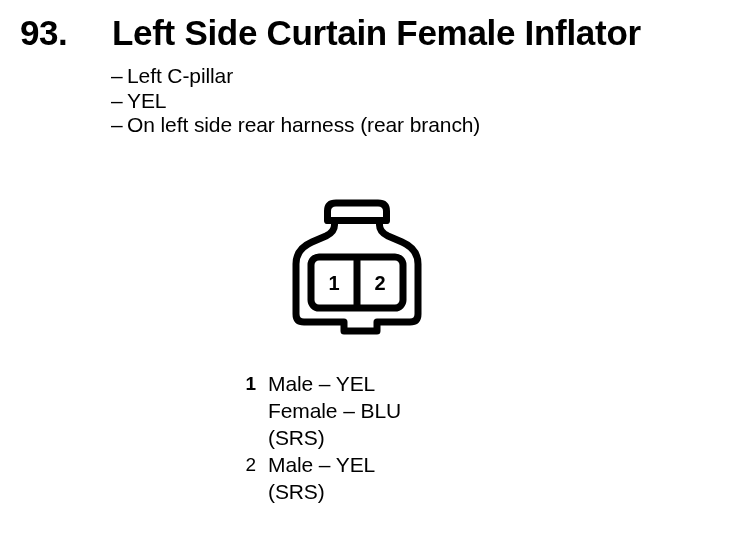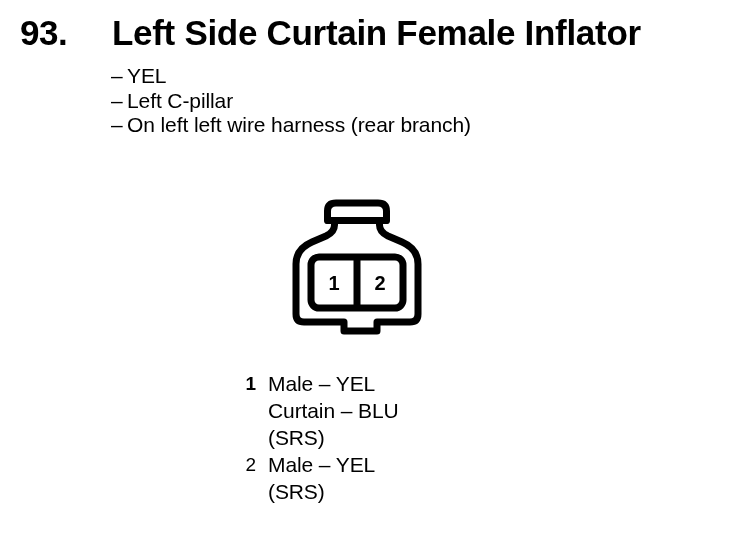--- a/index.html
+++ b/index.html
@@ -127,23 +127,23 @@
 <body>
 
 <div id="page">
 
   <div class="header-row">
     <span class="item-number">93.</span>
     <span class="item-title">Left Side Curtain Female Inflator</span>
   </div>
 
   <div class="attr-list">
+    <span class="attr-line"><span class="attr-dash">–</span><span>Left C-pillar</span></span>
     <span class="attr-line"><span class="attr-dash">–</span><span>YEL</span></span>
-    <span class="attr-line"><span class="attr-dash">–</span><span>Left C-pillar</span></span>
-    <span class="attr-line"><span class="attr-dash">–</span><span>On left left wire harness (rear branch)</span></span>
+    <span class="attr-line"><span class="attr-dash">–</span><span>On left side rear harness (rear branch)</span></span>
   </div>
 
   <div class="connector-figure">
     <svg width="158" height="146" viewBox="0 0 158 146" xmlns="http://www.w3.org/2000/svg">
 
       <path d="
           M 49.5 28.5
           L 49.5 19
           Q 49.5 11 58 11
           L 100 11
@@ -181,21 +181,21 @@
   </div>
 
   <div class="pin-legend">
 
     <div class="pin-block">
       <span class="pin-line">
         <span class="pin-num">1</span>
         <span>Male – YEL</span>
       </span>
       <span class="pin-line">
-        <span>Curtain – BLU</span>
+        <span>Female – BLU</span>
       </span>
       <span class="pin-line">
         <span>(SRS)</span>
       </span>
     </div>
 
     <div class="pin-block">
       <span class="pin-line">
         <span class="pin-num light">2</span>
         <span>Male – YEL</span>

